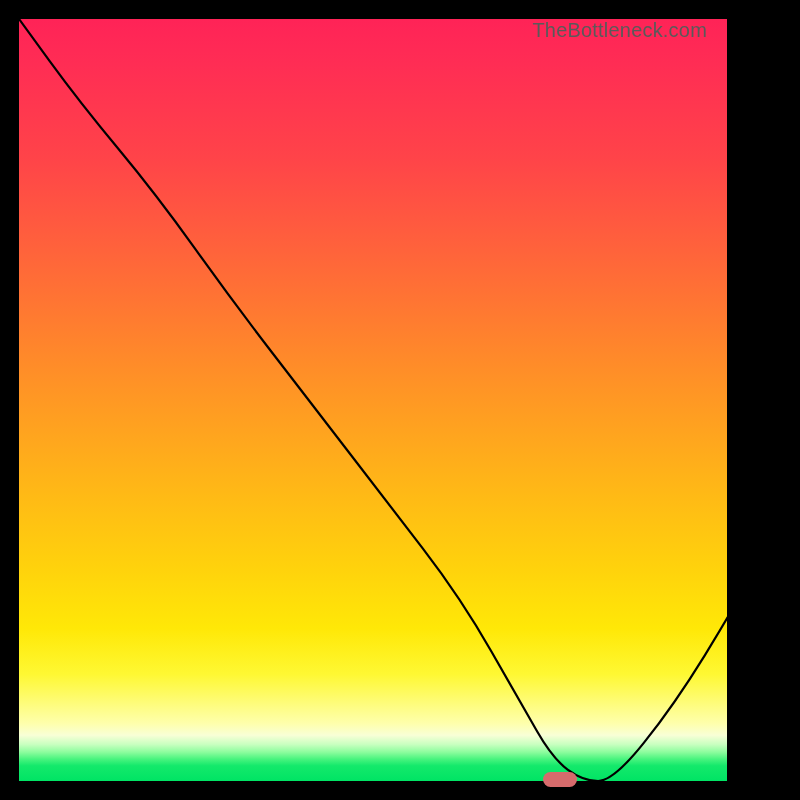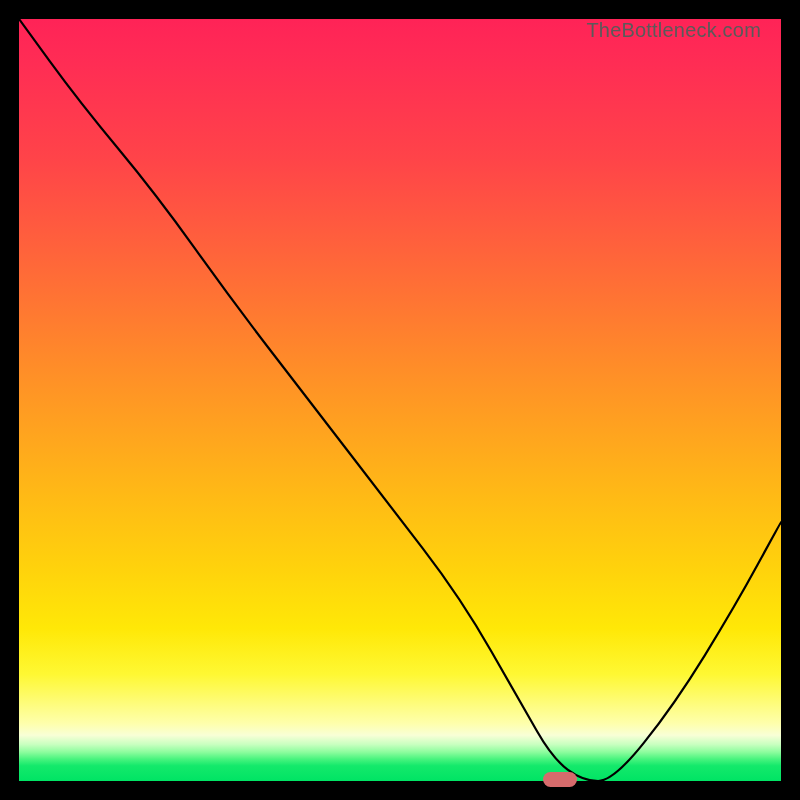--- a/index.html
+++ b/index.html
@@ -14,21 +14,21 @@
   .frame {
     position: relative;
     width: 800px;
     height: 800px;
     background: #000;
   }
   .plot {
     position: absolute;
     left: 19px;
     top: 19px;
-    width: 762px;
+    width: 708px;
     height: 762px;
     
     background: linear-gradient(
       to bottom,
       #ff2357 0%,
       #ff2d54 6%,
       #ff4349 18%,
       #ff5a3f 27%,
       #ff7234 36%,
       #ff8b29 45%,

